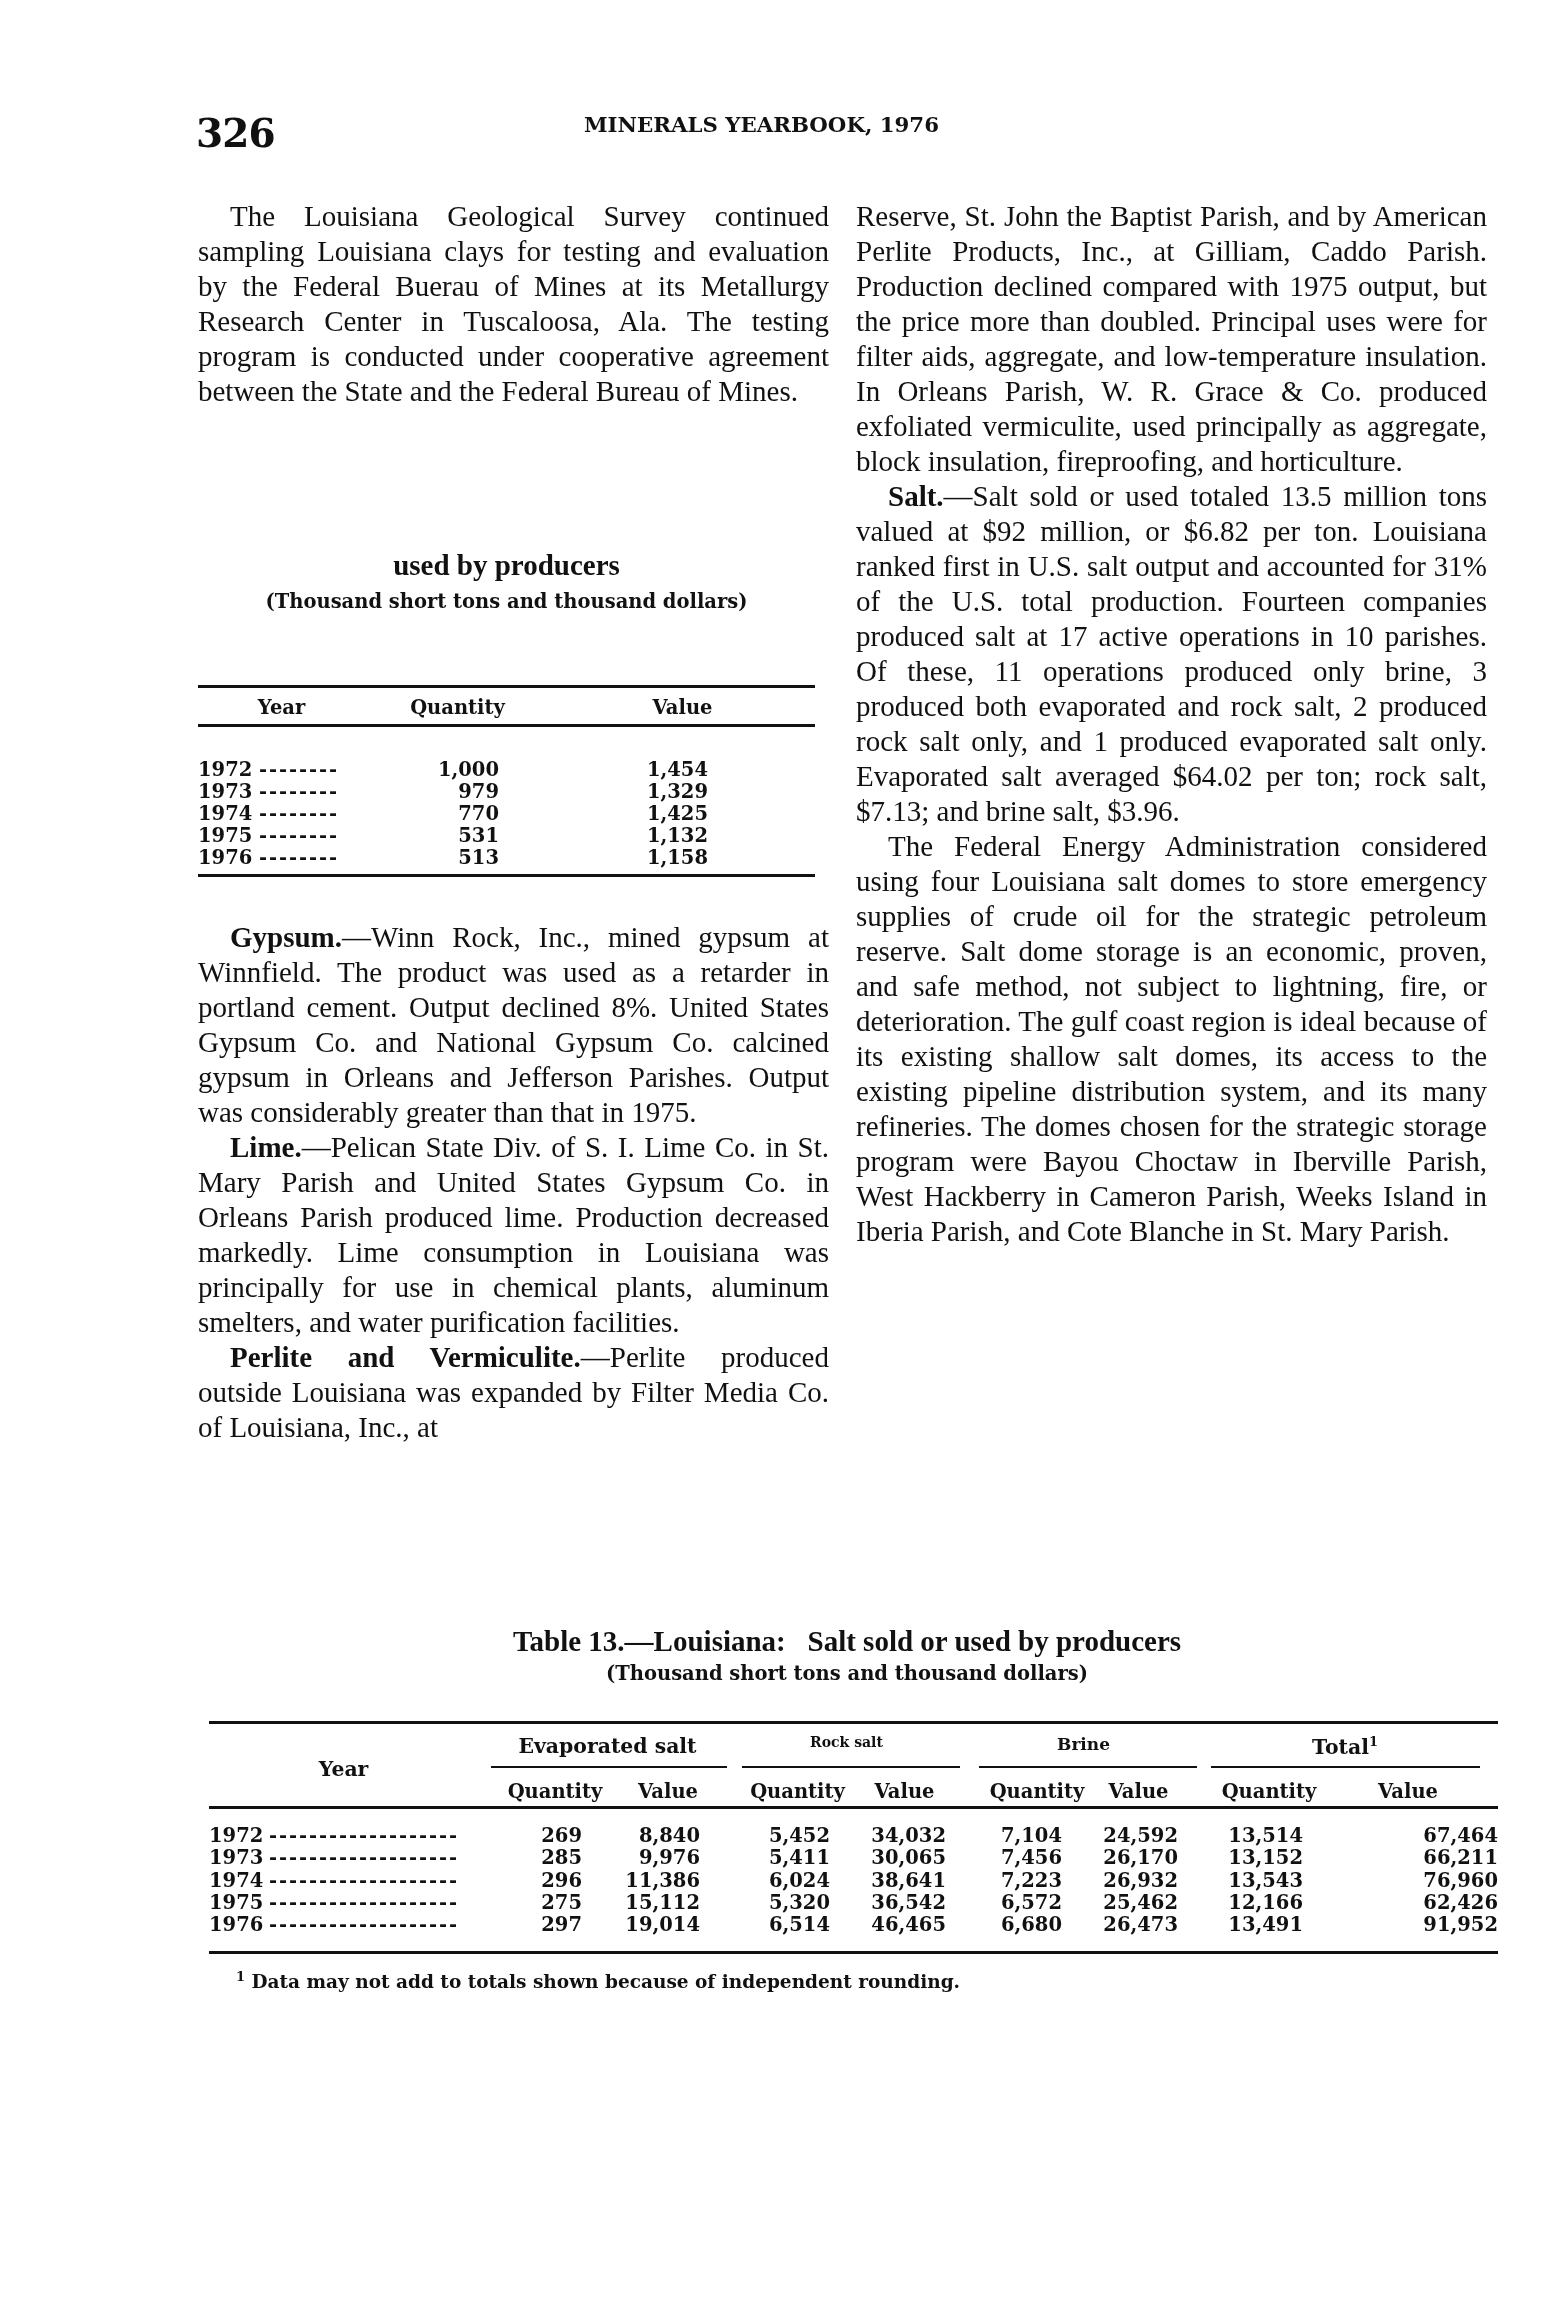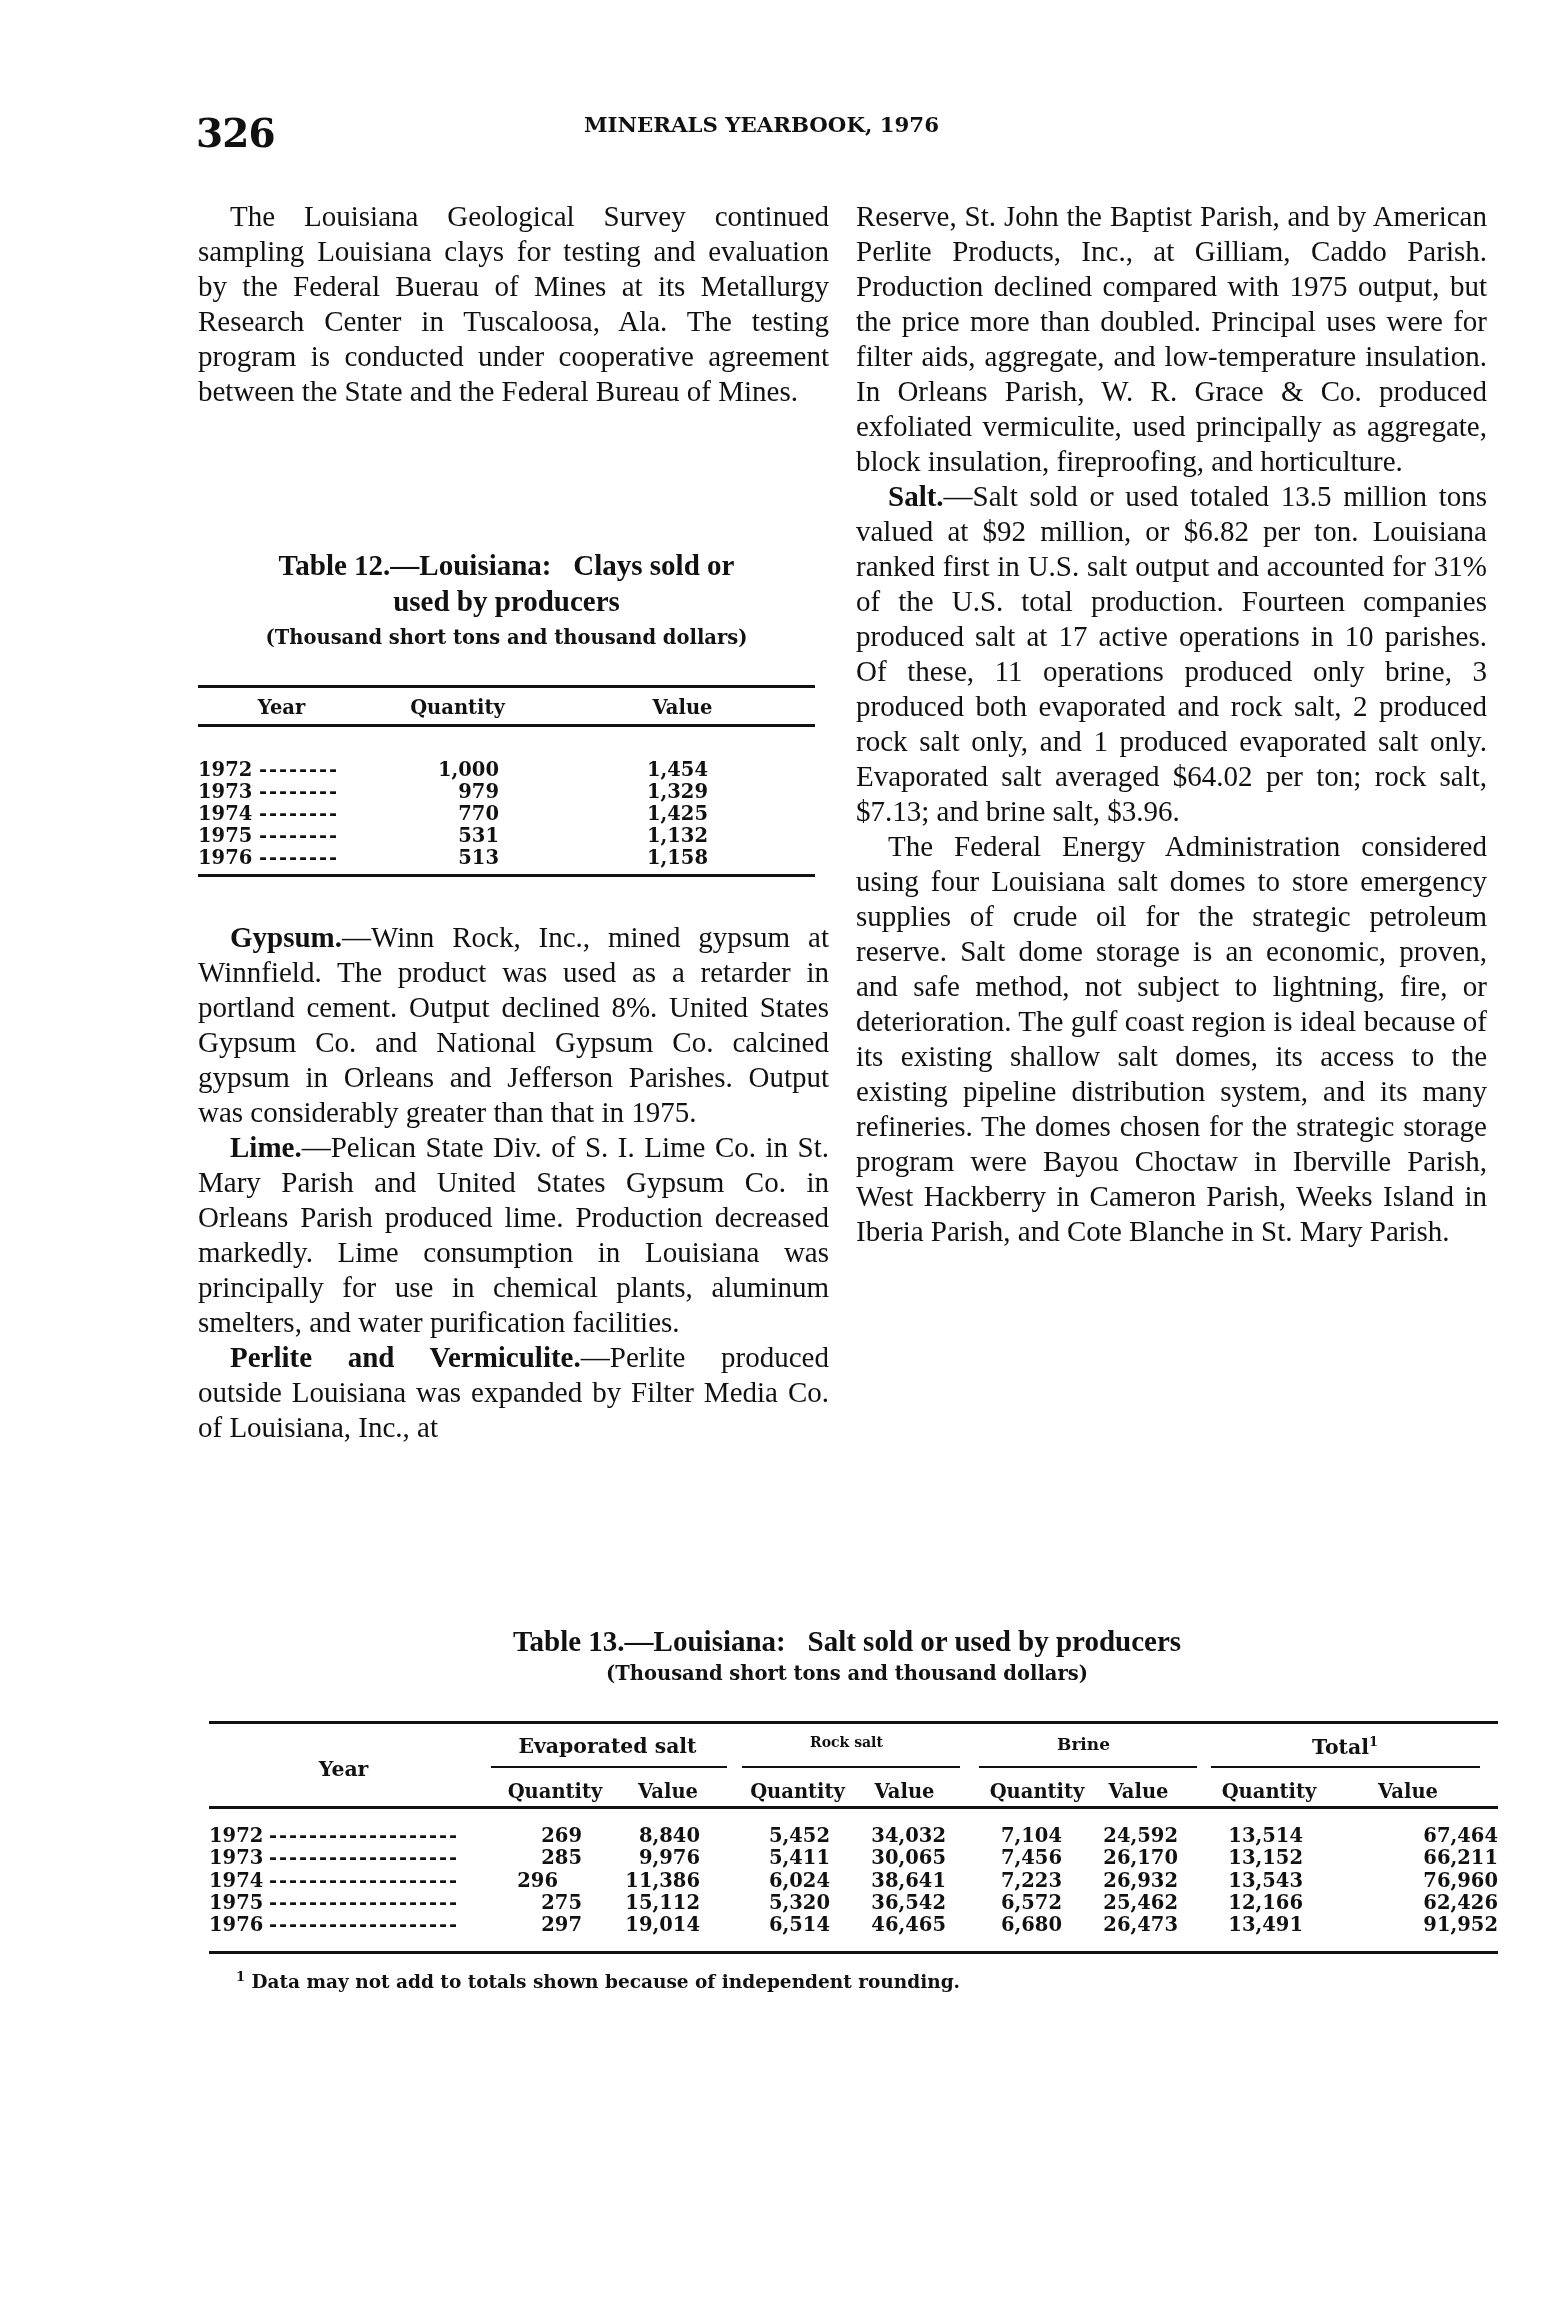--- a/index.html
+++ b/index.html
@@ -30,21 +30,20 @@
 <body>
 
 <div class="abs pagenum">326</div>
 <div class="abs running">MINERALS YEARBOOK, 1976</div>
 
 <div class="abs col left-col" style="top:199px;">
   <p>The Louisiana Geological Survey continued sampling Louisiana clays for testing and evaluation by the Federal Buerau of Mines at its Metallurgy Research Center in Tuscaloosa, Ala. The testing program is conducted under cooperative agreement between the State and the Federal Bureau of Mines.</p>
 </div>
 
 <div class="abs" style="left:198px; top:547px; width:617px;">
-  <div class="tbl-title" style="white-space:pre;">Table 12.—Louisiana:   Clays sold or</div>
   <div class="tbl-title">used by producers</div>
   <div class="tbl-sub" style="margin-top:6.5px;">(Thousand short tons and thousand dollars)</div>
 </div>
 <div class="rule" style="left:198px; top:685px; width:617px;"></div>
 <table class="t abs" style="left:198px; top:691px; width:617px;">
   <thead>
     <tr style="height:32px;">
       <th style="width:167px; text-align:center;">Year</th>
       <th style="width:185px; text-align:center;">Quantity</th>
       <th style="text-align:center;">Value</th>
@@ -149,21 +148,21 @@
       <span class="abs" style="right:668px;">5,411</span>
       <span class="abs" style="right:552px;">30,065</span>
       <span class="abs" style="right:436px;">7,456</span>
       <span class="abs" style="right:320px;">26,170</span>
       <span class="abs" style="right:195px;">13,152</span>
       <span class="abs" style="right:0px;">66,211</span>
     </div>
     <div class="abs" style="left: 0px; top: 45px; width: 1289px; height: 22px; font-family: &quot;DejaVu Serif&quot;, serif; font-weight: bold; font-size: 19.5px; line-height: 22px;">
       <span class="abs" style="left:0;">1974</span>
       <span class="abs leader" style="left:60px;">-------------------</span>
-      <span class="abs" style="right:940px;">296</span>
+      <span class="abs" style="right:916px;">296</span>
       <span class="abs" style="right:798px;">11,386</span>
       <span class="abs" style="right:668px;">6,024</span>
       <span class="abs" style="right:552px;">38,641</span>
       <span class="abs" style="right:436px;">7,223</span>
       <span class="abs" style="right:320px;">26,932</span>
       <span class="abs" style="right:195px;">13,543</span>
       <span class="abs" style="right:0px;">76,960</span>
     </div>
     <div class="abs" style="left: 0px; top: 67px; width: 1289px; height: 22px; font-family: &quot;DejaVu Serif&quot;, serif; font-weight: bold; font-size: 19.5px; line-height: 22px;">
       <span class="abs" style="left:0;">1975</span>

